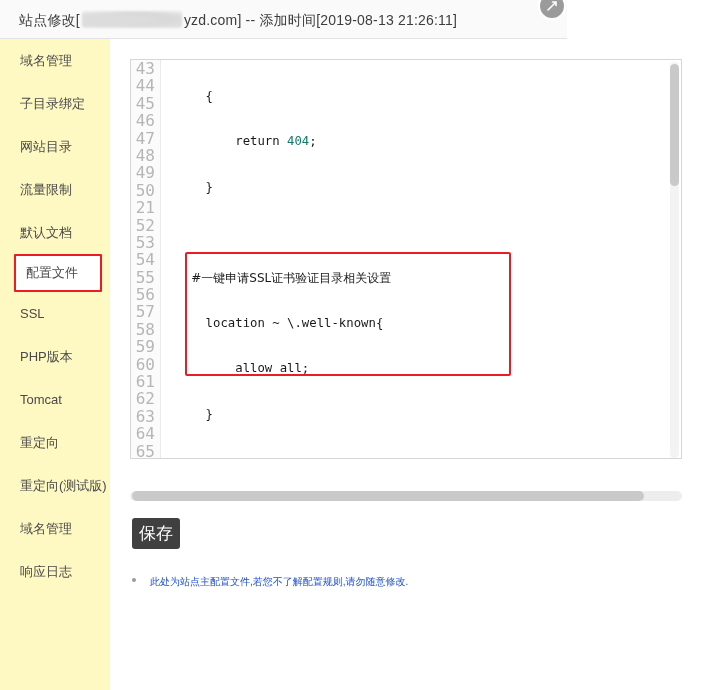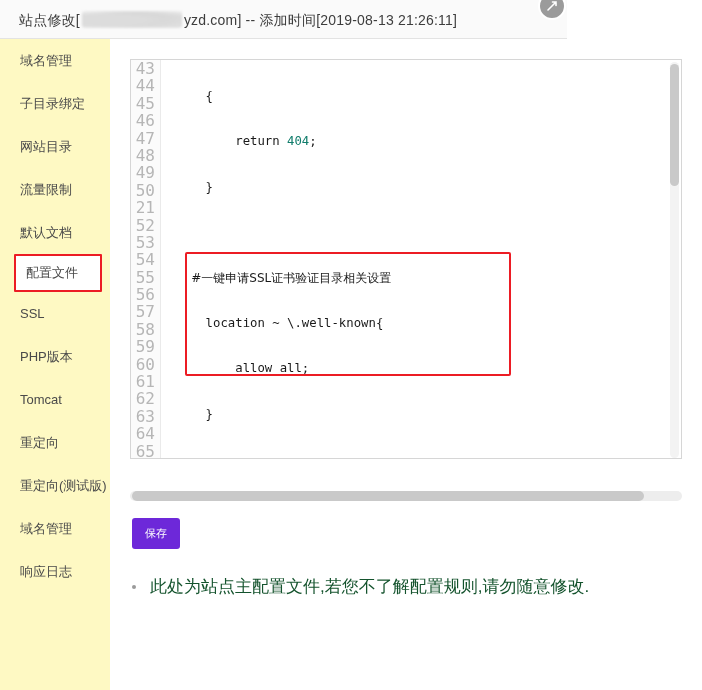--- a/index.html
+++ b/index.html
@@ -108,28 +108,28 @@
     background:#ededed;border-radius:5px;
   }
   .hthumb{
     position:absolute;left:2px;top:0;width:512px;height:10px;
     background:#c9c9c9;border-radius:5px;
   }
 
   .save-btn{
     position:absolute;left:22px;top:479px;
     width:48px;height:31px;line-height:31px;text-align:center;
-    background:#6d28d9;color:#ffffff;font-size:11px;
+    background:#404040;color:#ffffff;font-size:17px;
     border:none;border-radius:3px;cursor:pointer;
     font-family:"Liberation Sans","DejaVu Sans",sans-serif;
     padding:0;
   }
   .note{
     position:absolute;left:22px;top:536px;
-    font-size:17px;color:#14532d;white-space:nowrap;
+    font-size:10px;color:#1d4ed8;white-space:nowrap;
   }
   .note .dot{
     display:inline-block;width:4px;height:4px;border-radius:50%;
     background:#9a9a9a;vertical-align:3px;margin-right:14px;
   }
 </style>
 </head>
 <body>
 
 <div class="header">

